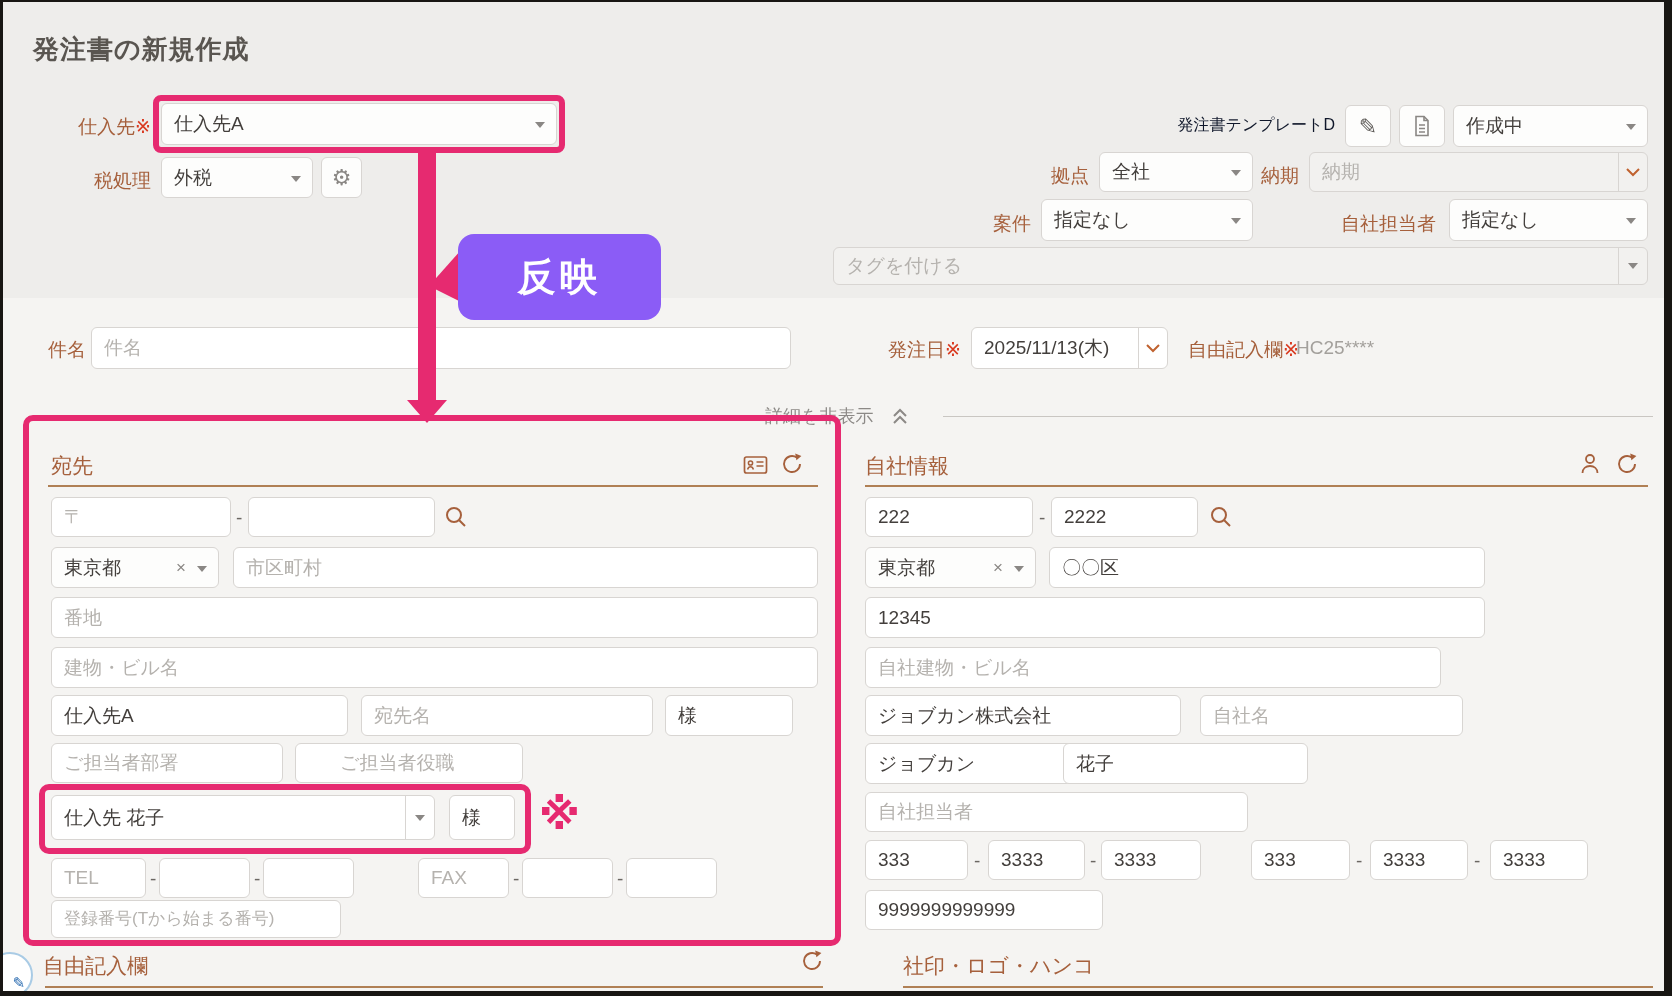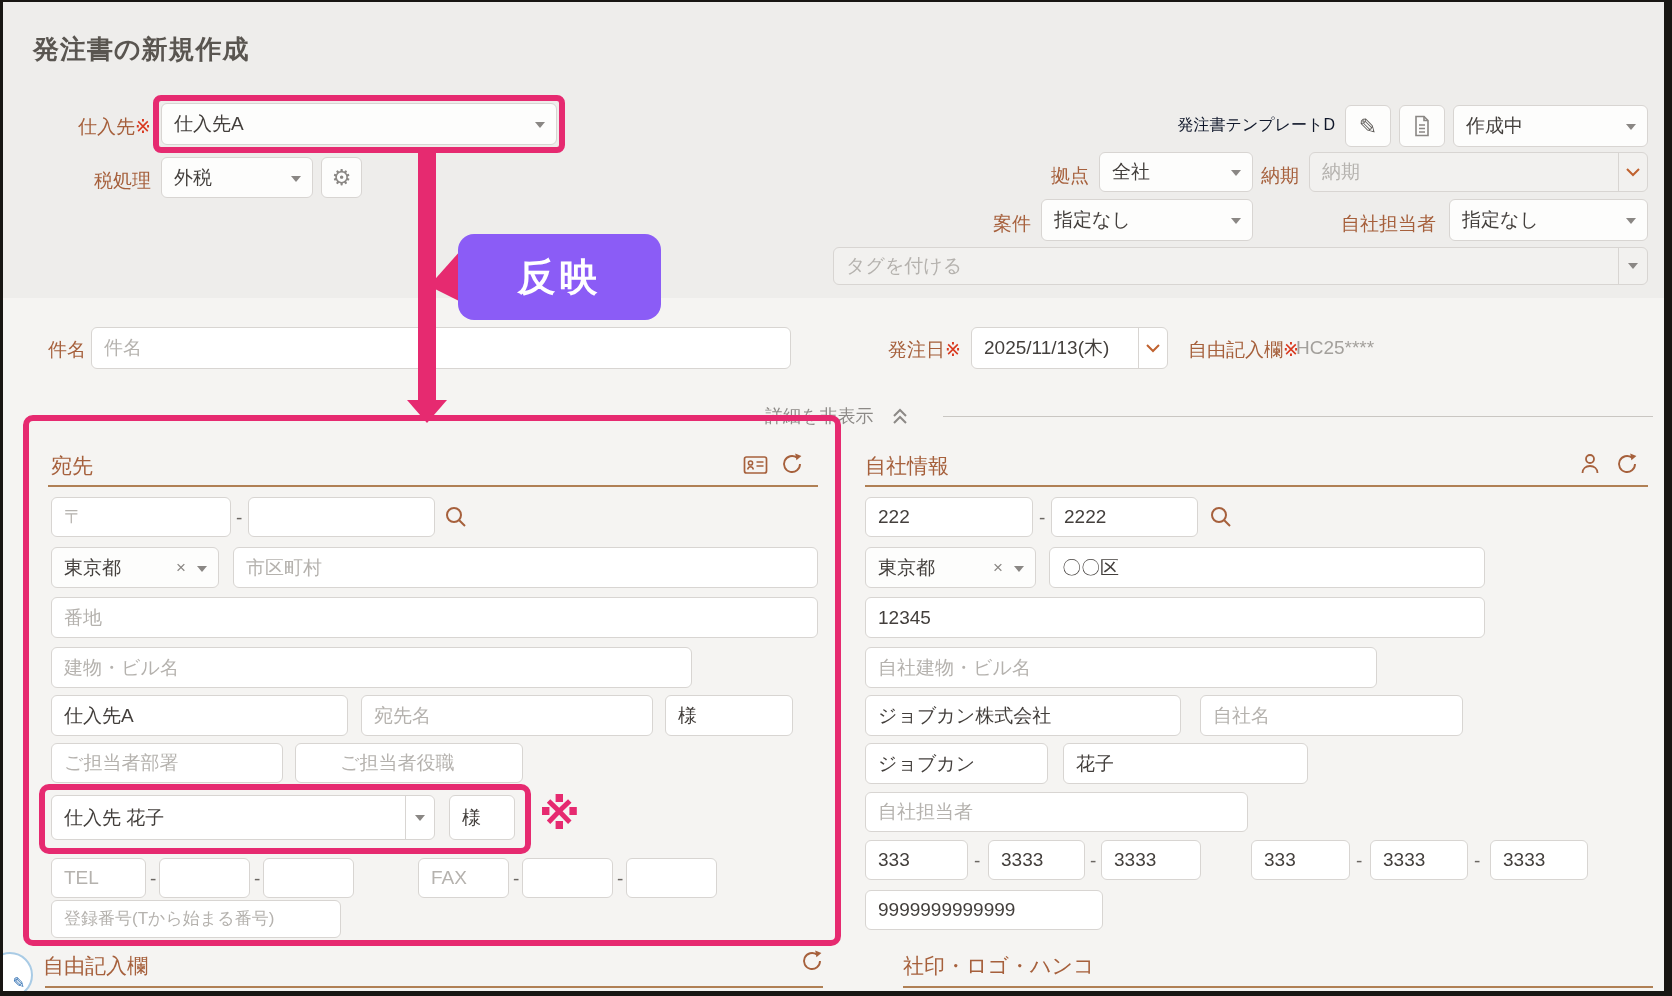--- a/index.html
+++ b/index.html
@@ -191,21 +191,21 @@
   </div>
 
   <div class="dd" style="left:48px;top:545px;width:168px;height:41px;">
     <span>東京都</span>
     <span class="xglyph"></span>
       <i class="cv"></i>
   </div>
   <input class="inp" style="left: 230px; top: 545px; width: 585px; height: 41px;" placeholder="市区町村">
 
   <input class="inp" style="left: 48px; top: 595px; width: 767px; height: 41px;" placeholder="番地">
-  <input class="inp" style="left: 48px; top: 645px; width: 641px; height: 41px;" placeholder="建物・ビル名">
+  <input class="inp" style="left: 48px; top: 645px; width: 767px; height: 41px;" placeholder="建物・ビル名">
 
   <input class="inp" style="left: 48px; top: 693px; width: 297px; height: 41px;" value="仕入先A">
   <input class="inp" style="left: 358px; top: 693px; width: 292px; height: 41px;" placeholder="宛先名">
   <input class="inp" style="left: 662px; top: 693px; width: 128px; height: 41px;" value="様">
 
   <input class="inp" style="left: 48px; top: 741px; width: 232px; height: 40px;" placeholder="ご担当者部署">
   <input class="inp" style="left: 292px; top: 741px; width: 228px; height: 40px; padding-left: 44px;" placeholder="ご担当者役職">
 
   <div class="fieldgrp" style="left:48px;top:793px;width:384px;height:45px;">
     <div class="inp2" style="display:flex;align-items:center;">仕入先 花子</div>
@@ -254,26 +254,26 @@
   </div>
 
   <div class="dd" style="left:862px;top:545px;width:171px;height:41px;">
     <span>東京都</span>
     <span class="xglyph"></span>
       <i class="cv"></i>
   </div>
   <input class="inp" style="left: 1046px; top: 545px; width: 436px; height: 41px;" value="〇〇区">
 
   <input class="inp" style="left: 862px; top: 595px; width: 620px; height: 41px;" value="12345">
-  <input class="inp" style="left: 862px; top: 645px; width: 512px; height: 41px;" placeholder="自社建物・ビル名">
+  <input class="inp" style="left: 862px; top: 645px; width: 576px; height: 41px;" placeholder="自社建物・ビル名">
 
   <input class="inp" style="left: 862px; top: 693px; width: 316px; height: 41px;" value="ジョブカン株式会社">
   <input class="inp" style="left: 1197px; top: 693px; width: 263px; height: 41px;" placeholder="自社名">
 
-  <input class="inp" style="left: 862px; top: 741px; width: 183px; height: 41px;" value="ジョブカン">
+  <input class="inp" style="left: 862px; top: 741px; width: 215px; height: 41px;" value="ジョブカン">
   <input class="inp" style="left: 1060px; top: 741px; width: 245px; height: 41px;" value="花子">
 
   <input class="inp" style="left: 862px; top: 790px; width: 383px; height: 40px;" placeholder="自社担当者">
 
   <input class="inp" style="left: 862px; top: 838px; width: 103px; height: 40px;" value="333">
   <div class="dash" style="left:971px;top:848px;">-</div>
   <input class="inp" style="left: 985px; top: 838px; width: 97px; height: 40px;" value="3333">
   <div class="dash" style="left:1087px;top:848px;">-</div>
   <input class="inp" style="left: 1098px; top: 838px; width: 100px; height: 40px;" value="3333">
   <input class="inp" style="left: 1248px; top: 838px; width: 99px; height: 40px;" value="333">

